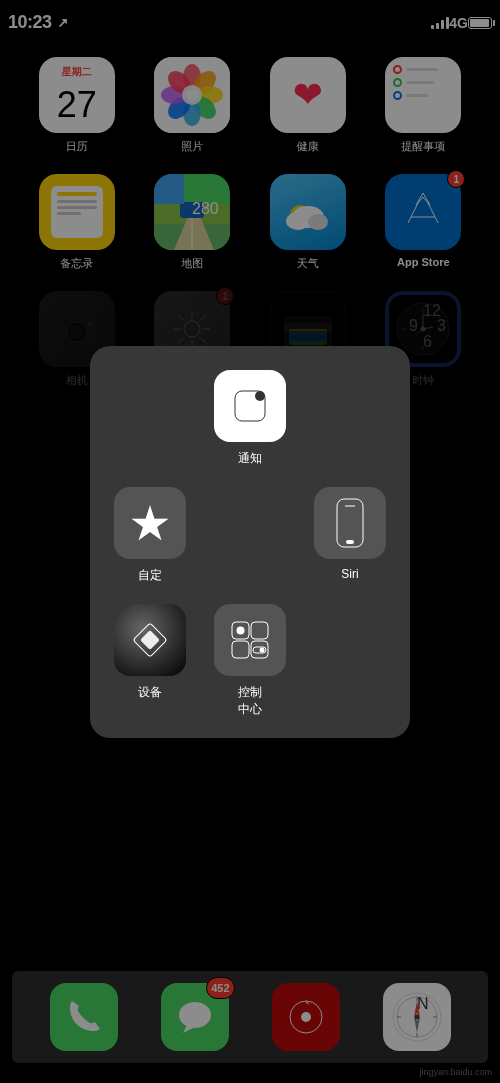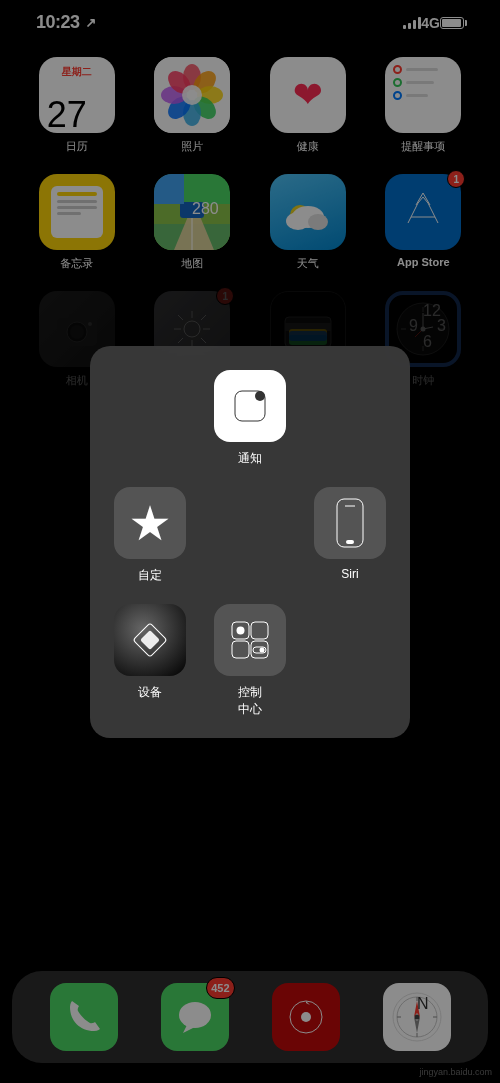--- a/index.html
+++ b/index.html
@@ -10,21 +10,21 @@
       font-family: -apple-system, 'PingFang SC', 'Helvetica Neue', sans-serif;
       overflow: hidden;
       position: relative;
     }
 
     
     .status-bar {
       display: flex;
       justify-content: space-between;
       align-items: center;
-      padding: 12px 36px 4px;
+      padding: 12px 8px 4px;
       color: #fff;
       font-size: 16px;
       font-weight: 600;
       position: relative;
       z-index: 10;
     }
     .status-left { display: flex; align-items: center; gap: 4px; }
     .status-right { display: flex; align-items: center; font-size: 14px; font-weight: 600; }
     .signal-bars { display: flex; align-items: flex-end; gap: 2px; }
     .signal-bar { background: #fff; border-radius: 1px; width: 3px; }
@@ -108,22 +108,23 @@
       font-weight: 600;
       text-align: center;
       width: 100%;
       font-family: Liberation Mono, monospace;
     }
     .calendar-date {
       color: #000;
       font-size: 36px;
       font-weight: 300;
       line-height: 1;
+      text-align: center;
       width: 100%;
-      margin-top: 18px;
+      margin-top: 8px;
     }
 
     
     .photos-icon {
       background: #fff;
       padding: 4px;
     }
 
     
     .health-icon { background: #fff; }
@@ -218,21 +219,21 @@
       background: rgba(255,255,255,0.4);
     }
     .dot.active { background: #fff; }
 
     
     .dock {
       position: absolute;
       bottom: 20px;
       left: 12px; right: 12px;
       background: rgba(255,255,255,0.18);
-      border-radius: 30px;
+      border-radius: 6px;
       padding: 12px 16px;
       display: flex;
       justify-content: space-around;
       align-items: center;
       backdrop-filter: blur(10px);
     }
     .dock-item {
       display: flex;
       flex-direction: column;
       align-items: center;

